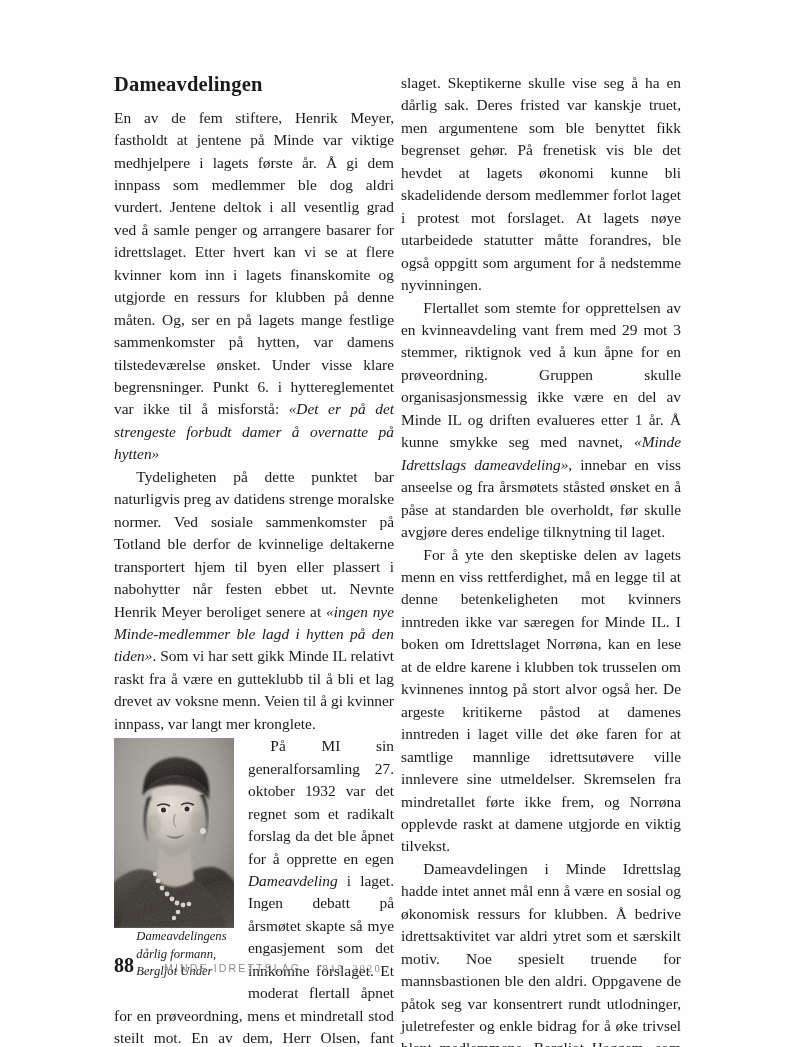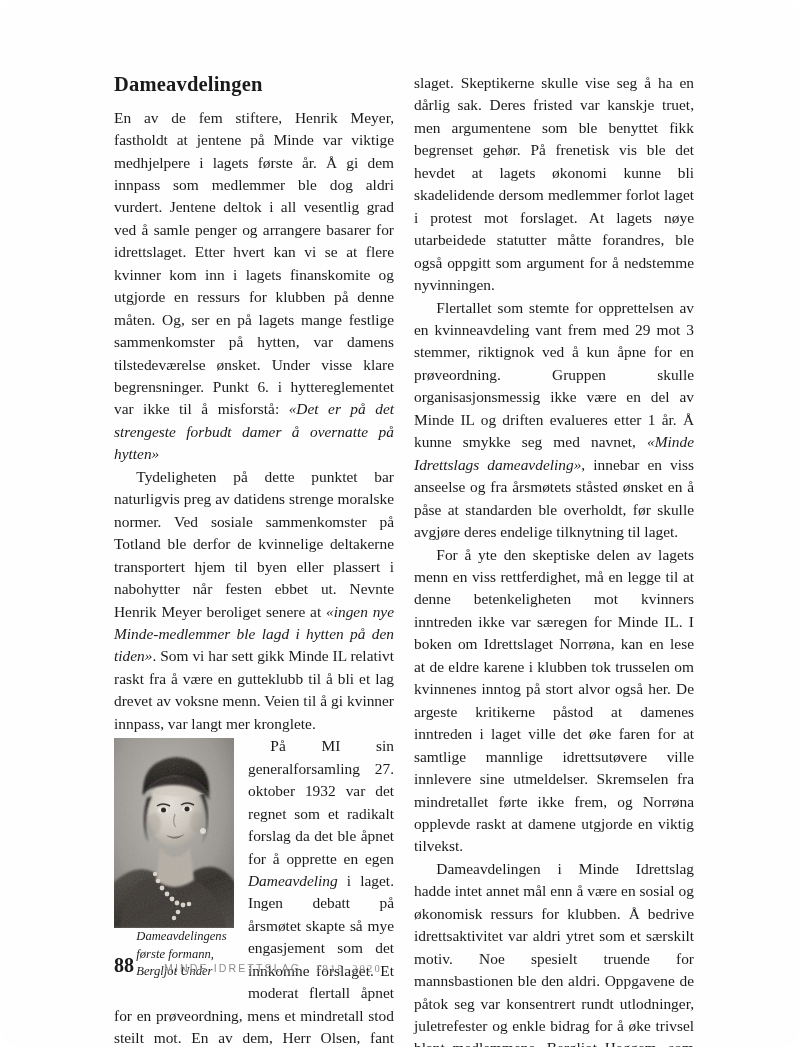--- a/index.html
+++ b/index.html
@@ -33,21 +33,21 @@
     height: 870px;
   }
 
   .col {
     position: absolute;
     top: 0;
     width: 280px;
     height: 870px;
   }
   .col-left  { left: 0; }
-  .col-right { left: 300px; }
+  .col-right { left: 287px; }
 
   h1.heading {
     font-size: 20.5px;
     font-weight: bold;
     margin: 0 0 10px 0;
     letter-spacing: 0.2px;
     line-height: 1.2;
   }
 
   p.body {
@@ -215,21 +215,21 @@
                   <circle cx="60" cy="180" r="2.2"></circle>
               </g>
 
               <circle cx="89" cy="93" r="3" fill="#e9e3d9" opacity="0.9"></circle>
 
               <rect x="0" y="0" width="120" height="190" filter="url(#grain)" opacity="0.55"></rect>
             </svg>
           </span>
           <span class="caption">
             <span>Dameavdelingens</span>
-            <span>første formann,</span>
+            <span>dårlig formann,</span>
             <span>Bergljot Under</span>
           </span>
         </span>
 
         <span>På MI sin generalforsamling 27. oktober 1932 var det regnet som et radikalt forslag da det ble åpnet for å opprette en egen </span><i>Dameavdeling</i><span> i laget. Ingen debatt på årsmøtet skapte så mye engasjement som det innkomne forslaget. Et moderat flertall åpnet for en prøveordning, mens et mindretall stod steilt mot. En av dem, Herr Olsen, fant damenes tilstedeværelse i hytten allerede ytterst sjenerende; </span>
       </p>
 
     </div>
 
     <div class="col col-right">

